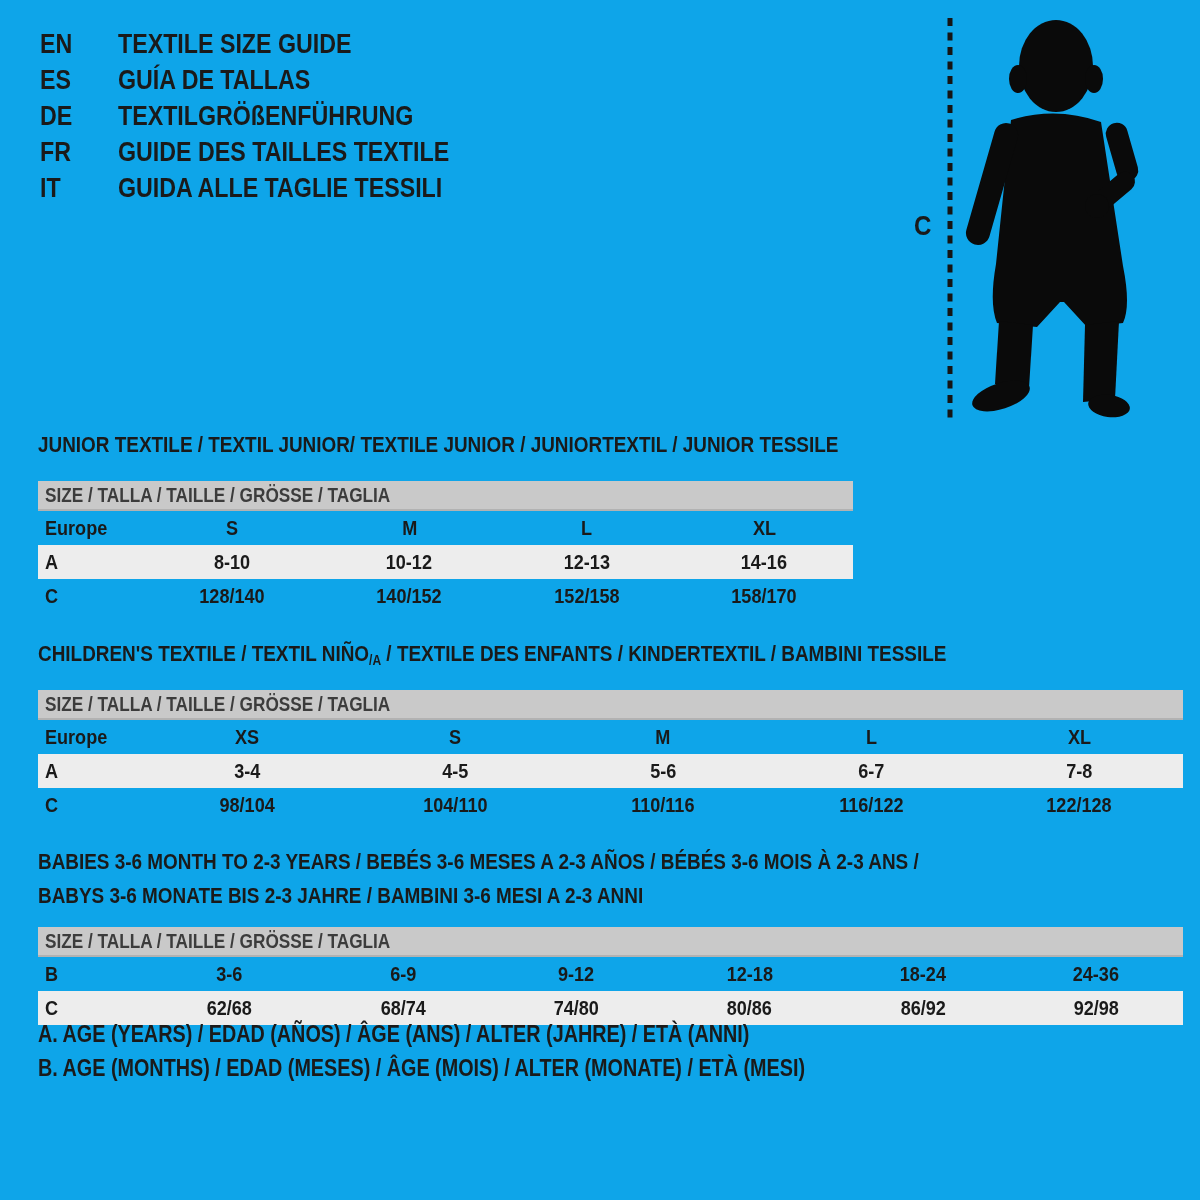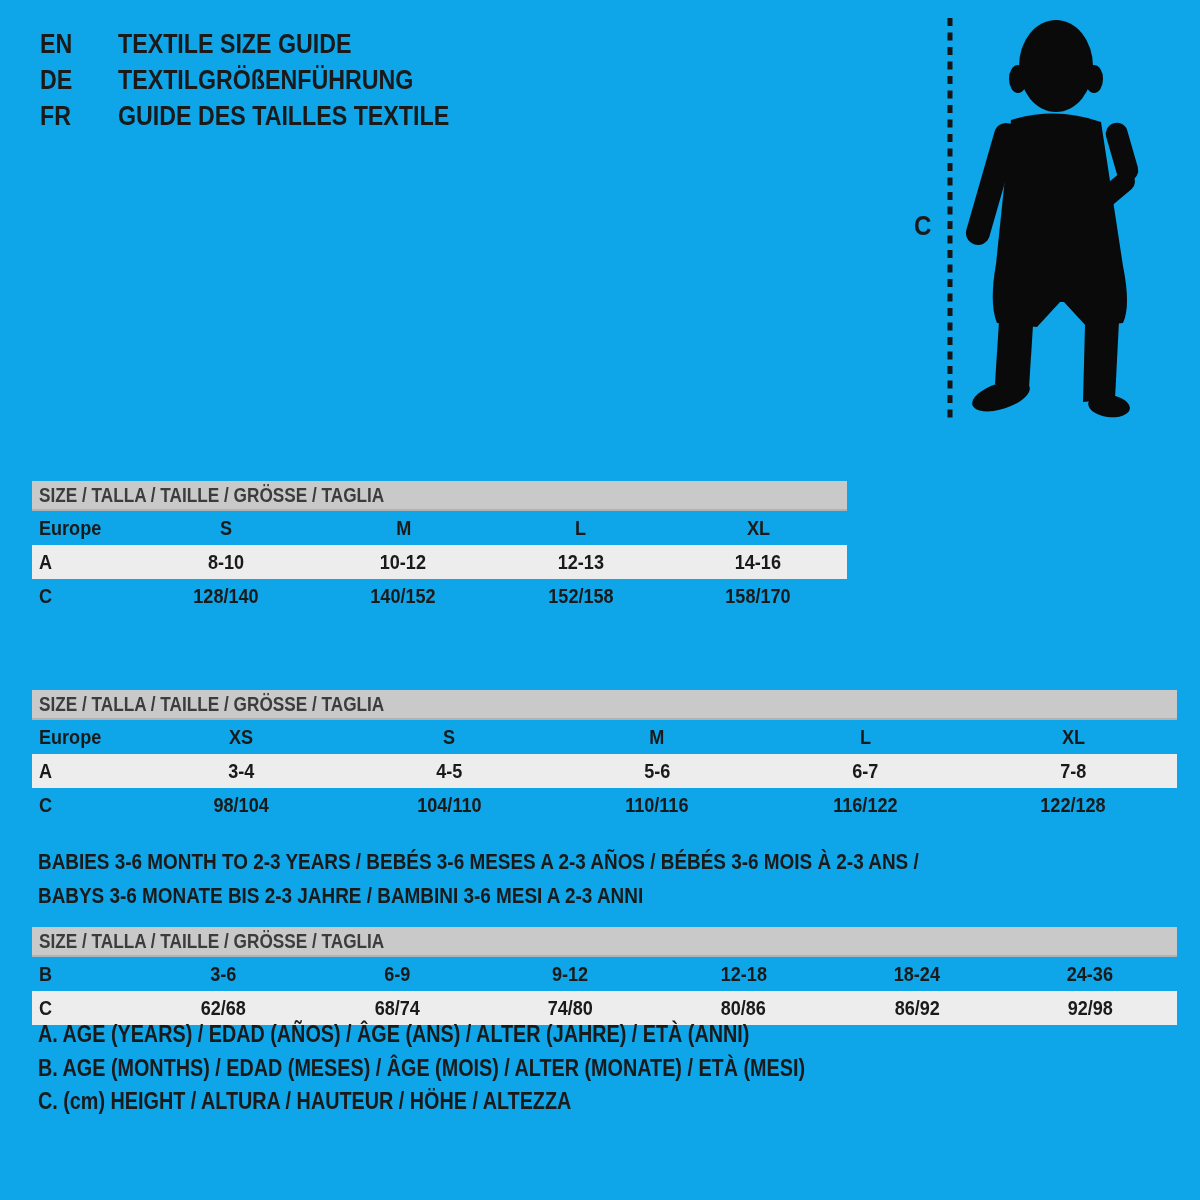--- a/index.html
+++ b/index.html
@@ -18,21 +18,21 @@
   
   .measure-line{position:absolute;left:946px;top:16px;}
   .measure-label{position:absolute;left:914px;top:210px;font-size:28px;font-weight:bold;}
   .silhouette{position:absolute;left:965px;top:16px;}
 
   
   .sec-title{position:absolute;left:38px;font-size:22px;font-weight:bold;white-space:nowrap;}
   .sec-title .subscript{font-size:14px;vertical-align:-4px;}
 
   
-  .sizetable{position:absolute;left:32px;}
+  .sizetable{position:absolute;left:38px;}
   .size-band{height:28px;background:#c9c9c9;border-bottom:2px solid #b2b2b2;
              display:flex;align-items:center;padding-left:7px;font-size:20px;font-weight:bold;color:#3c3c3c;}
   .trow{display:flex;align-items:center;height:34px;font-size:21px;font-weight:bold;}
   .trow.stripe{background:#ededed;}
   .c0{width:105px;padding-left:7px;box-sizing:border-box;}
   .cell{flex:1;text-align:center;}
 
   
   .legend{position:absolute;left:38px;top:1018px;font-size:23px;font-weight:bold;line-height:33.5px;}
 </style>
@@ -40,26 +40,34 @@
 <body>
 
 <div class="page">
 
   <div class="lang-list">
     <div class="lang-row">
       <span class="lang-code"><span class="cx">EN</span></span>
       <span class="cx">TEXTILE SIZE GUIDE</span>
     </div>
     <div class="lang-row">
+      <span class="lang-code"><span class="cx">ES</span></span>
+      <span class="cx">GUÍA DE TALLAS</span>
+    </div>
+    <div class="lang-row">
       <span class="lang-code"><span class="cx">DE</span></span>
       <span class="cx">TEXTILGRÖßENFÜHRUNG</span>
     </div>
     <div class="lang-row">
       <span class="lang-code"><span class="cx">FR</span></span>
       <span class="cx">GUIDE DES TAILLES TEXTILE</span>
+    </div>
+    <div class="lang-row">
+      <span class="lang-code"><span class="cx">IT</span></span>
+      <span class="cx">GUIDA ALLE TAGLIE TESSILI</span>
     </div>
   </div>
 
   <svg class="measure-line" width="8" height="404" viewBox="0 0 8 404">
     <line x1="4" y1="2" x2="4" y2="402" stroke="#151515" stroke-width="5" stroke-dasharray="8 6.5"></line>
   </svg>
   <div class="measure-label">
     <span class="cx">C</span>
   </div>
   <svg class="silhouette" width="180" height="404" viewBox="0 0 180 404">
@@ -72,20 +80,23 @@
       <rect x="146" y="106" width="22" height="60" rx="11" transform="rotate(-16 157 136)"></rect>
       <rect x="140" y="151" width="20" height="46" rx="10" transform="rotate(50 150 174)"></rect>
       <circle cx="132" cy="190" r="12"></circle>
       <path d="M34,305 L68,309 L64,372 L30,368 Z"></path>
       <path d="M120,309 L154,305 L150,383 L118,386 Z"></path>
       <ellipse cx="36" cy="380" rx="30" ry="13" transform="rotate(-18 36 380)"></ellipse>
       <ellipse cx="144" cy="390" rx="21" ry="11" transform="rotate(8 144 390)"></ellipse>
     </g>
   </svg>
 
+  <div class="sec-title" style="top:432px;">
+    <span class="cx">JUNIOR TEXTILE / TEXTIL JUNIOR/ TEXTILE JUNIOR / JUNIORTEXTIL / JUNIOR TESSILE</span>
+  </div>
   <div class="sizetable" style="top:481px;width:815px;">
     <div class="size-band">
       <span class="cx">SIZE / TALLA / TAILLE / GRÖSSE / TAGLIA</span>
     </div>
     <div class="trow">
       <span class="c0"><span class="cx">Europe</span></span>
       <span class="cell"><span class="cxc">S</span></span>
       <span class="cell"><span class="cxc">M</span></span>
       <span class="cell"><span class="cxc">L</span></span>
       <span class="cell"><span class="cxc">XL</span></span>
@@ -99,20 +110,23 @@
     </div>
     <div class="trow">
       <span class="c0"><span class="cx">C</span></span>
       <span class="cell"><span class="cxc">128/140</span></span>
       <span class="cell"><span class="cxc">140/152</span></span>
       <span class="cell"><span class="cxc">152/158</span></span>
       <span class="cell"><span class="cxc">158/170</span></span>
     </div>
   </div>
 
+  <div class="sec-title" style="top:641px;">
+    <span class="cx"><span>CHILDREN'S TEXTILE / TEXTIL NIÑO</span><span class="subscript">/A</span><span> / TEXTILE DES ENFANTS / KINDERTEXTIL / BAMBINI TESSILE</span></span>
+  </div>
   <div class="sizetable" style="top:690px;width:1145px;">
     <div class="size-band">
       <span class="cx">SIZE / TALLA / TAILLE / GRÖSSE / TAGLIA</span>
     </div>
     <div class="trow">
       <span class="c0"><span class="cx">Europe</span></span>
       <span class="cell"><span class="cxc">XS</span></span>
       <span class="cell"><span class="cxc">S</span></span>
       <span class="cell"><span class="cxc">M</span></span>
       <span class="cell"><span class="cxc">L</span></span>
@@ -160,16 +174,15 @@
       <span class="cell"><span class="cxc">74/80</span></span>
       <span class="cell"><span class="cxc">80/86</span></span>
       <span class="cell"><span class="cxc">86/92</span></span>
       <span class="cell"><span class="cxc">92/98</span></span>
     </div>
   </div>
 
   <div class="legend">
     <div><span class="cx">A. AGE (YEARS) / EDAD (AÑOS) / ÂGE (ANS) / ALTER (JAHRE) / ETÀ (ANNI)</span></div>
     <div><span class="cx">B. AGE (MONTHS) / EDAD (MESES) / ÂGE (MOIS) / ALTER (MONATE) / ETÀ (MESI)</span></div>
-    <div><span class="cx">C. (cm) HEIGHT / ALTURA / HAUTEUR / HÖHE / ALTEZZA</span></div>
   </div>
 
 </div>
 
 </body></html>

